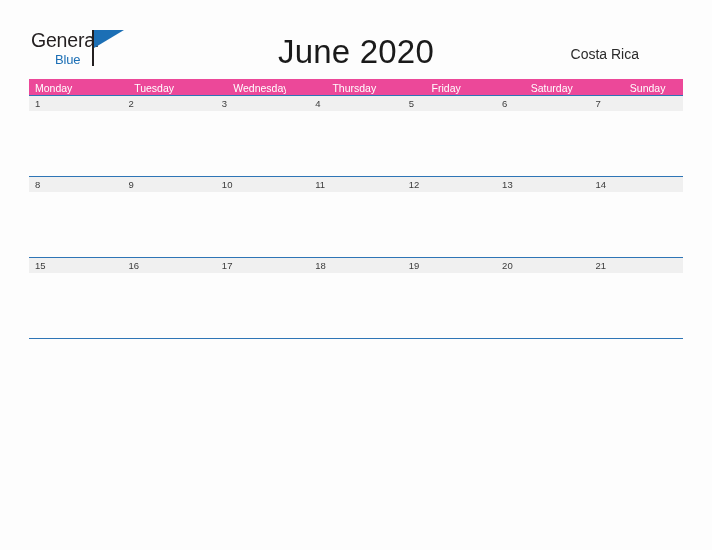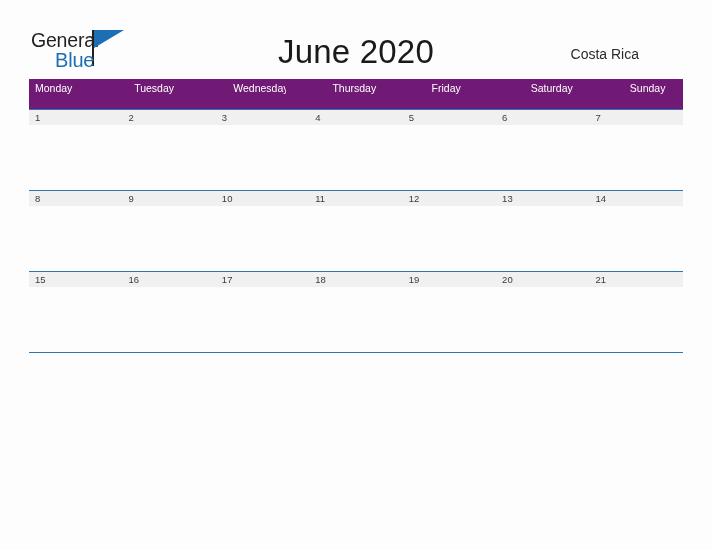--- a/index.html
+++ b/index.html
@@ -45,21 +45,21 @@
     font-size: 19.5px;
     letter-spacing: -0.2px;
     color: #231f20;
     line-height: 22px;
     white-space: nowrap;
   }
   .logo-blue {
     position: absolute;
     left: 24px;
     top: 20px;
-    font-size: 20px;
+    font-size: 13px;
     letter-spacing: -0.2px;
     color: #1c6fb5;
     line-height: 22px;
     white-space: nowrap;
   }
   .logo-flag {
     position: absolute;
     left: 63px;
     top: 1px;
     width: 0;
@@ -101,22 +101,22 @@
   .calendar {
     position: absolute;
     left: 29px;
     top: 79px;
     width: 654px;
   }
 
   .weekdays {
     display: flex;
     width: 100%;
-    height: 30px;
-    background: #701a75;
+    height: 16px;
+    background: #ec4899;
     gap: 40px;
   }
   .weekday {
     flex: 1 1 0;
     color: #ffffff;
     font-size: 10.5px;
     line-height: 18px;
     padding-left: 6px;
     box-sizing: border-box;
     white-space: nowrap;

